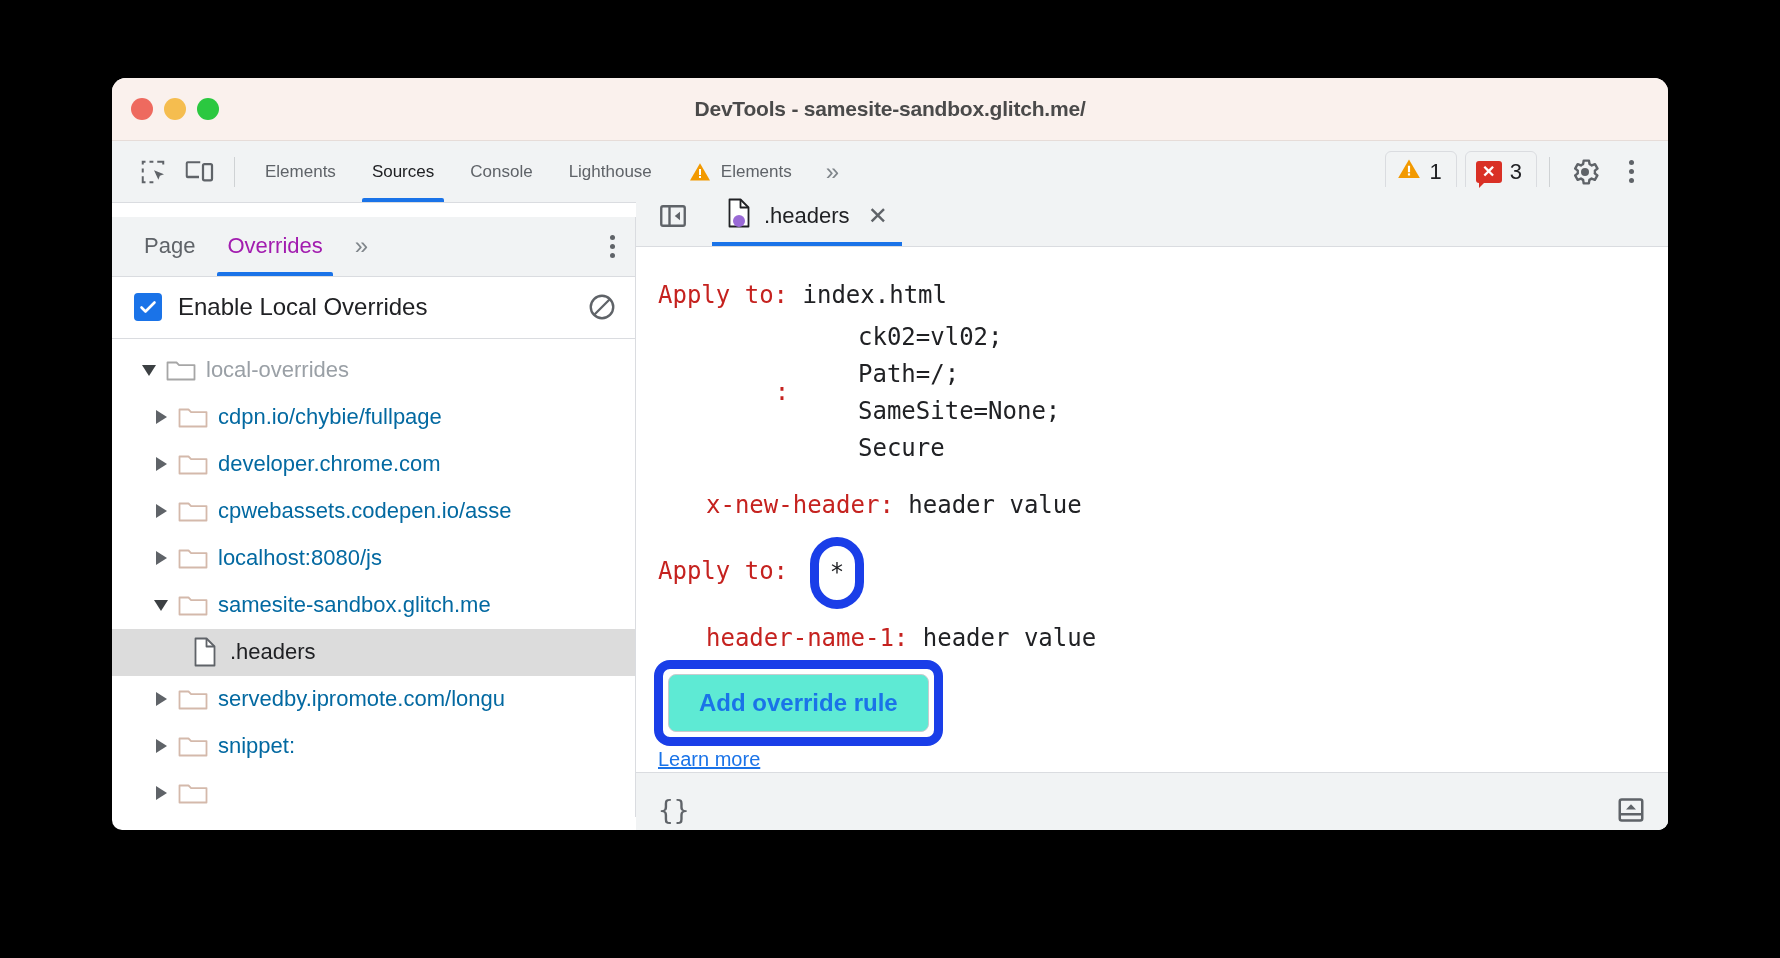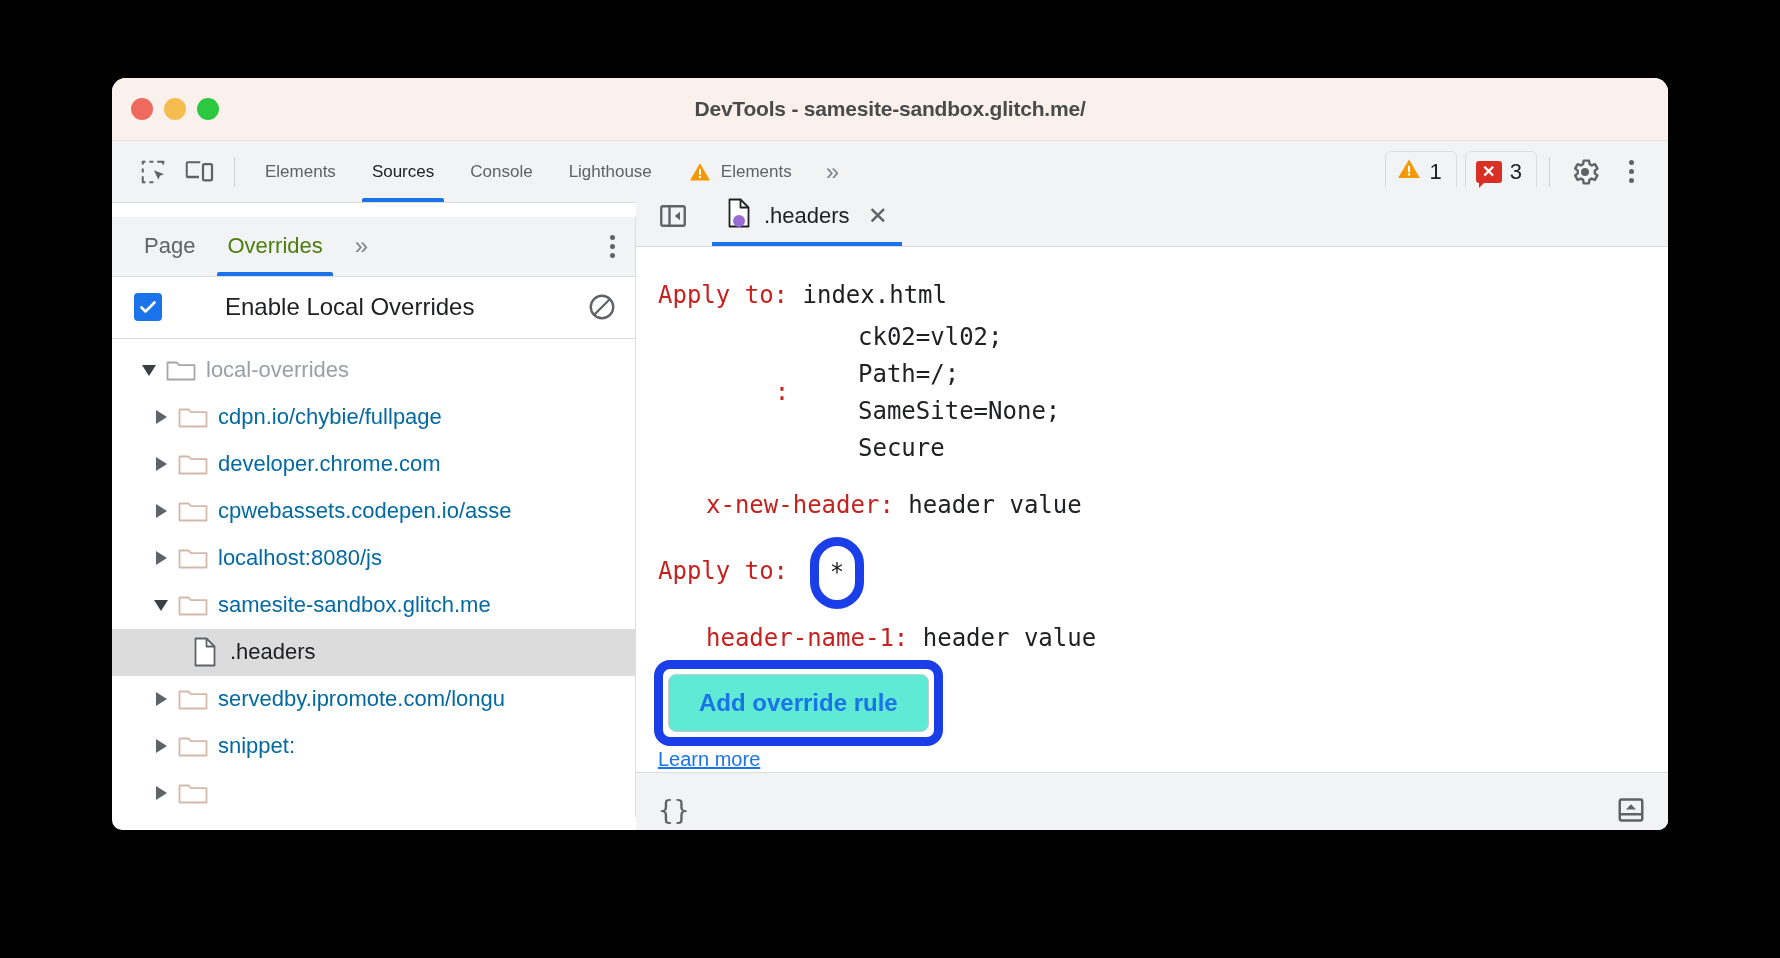--- a/index.html
+++ b/index.html
@@ -186,21 +186,21 @@
   .side-tab {
     font-size: 22px;
     color: #5f6368;
     padding: 0 16px;
     height: 59px;
     display: flex;
     align-items: center;
     position: relative;
     cursor: pointer;
   }
-  .side-tab.active { color: #4d7c0f; }
+  .side-tab.active { color: #a21caf; }
   .side-tab.active::after {
     content: "";
     position: absolute;
     left: 6px; right: 6px; bottom: 0;
     height: 4px;
     background: #1a73e8;
     border-radius: 2px 2px 0 0;
   }
   .kebab {
     width: 46px; height: 46px;
@@ -214,21 +214,20 @@
     background: #5f6368; display:block;
   }
 
   #enable-row {
     height: 62px;
     display: flex;
     align-items: center;
     padding: 0 18px 0 22px;
     border-bottom: 1px solid #dadce0;
     box-sizing: border-box;
-    gap: 47px;
   }
   .checkbox {
     width: 28px; height: 28px;
     background: #1a73e8;
     border-radius: 4px;
     display: flex; align-items: center; justify-content: center;
     margin-right: 16px;
     cursor: pointer;
     flex: 0 0 auto;
   }

